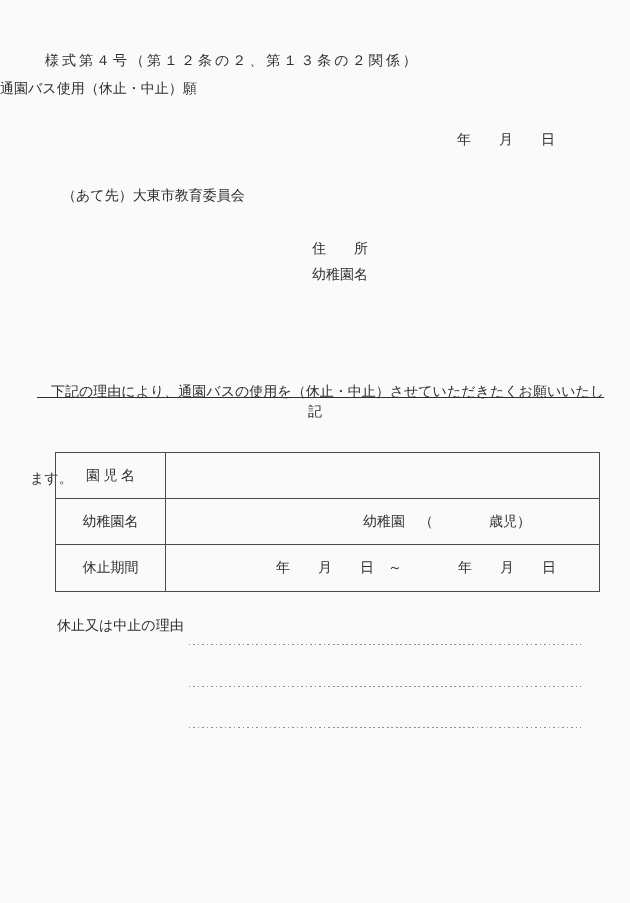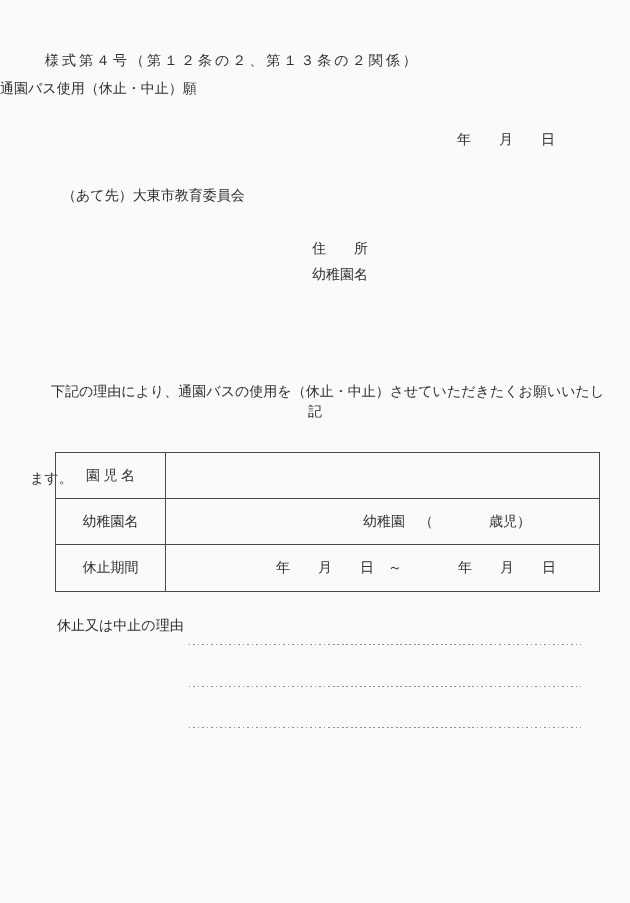--- a/index.html
+++ b/index.html
@@ -18,21 +18,21 @@
 
   .form-number   { left: 45px;  top: 52px;  letter-spacing: 3px; }
   .doc-title     { left: 0;     top: 80px;  width: 630px; text-align: left; }
   .date-line     { left: 457px; top: 131px; }
   .addressee     { left: 62px;  top: 187px; }
   .address-label { left: 312px; top: 240px; }
   .guardian-label{ left: 312px; top: 266px; }
 
   .body-text { left: 30px; top: 319px; width: 578px; line-height: 29px; }
   .body-text .line { white-space: pre; }
-  .body-text .line.first { text-indent: 7px; }
+  .body-text .line.first { text-indent: 7px; text-decoration: underline; }
 
   .section-marker { left: 0; top: 403px; width: 630px; text-align: center; }
 
   .form-table {
     position: absolute;
     left: 55px; top: 452px;
     width: 545px;
     border: 1px solid #4a4a4a;
   }
   .trow { display: flex; height: 46px; border-bottom: 1px solid #4a4a4a; }

